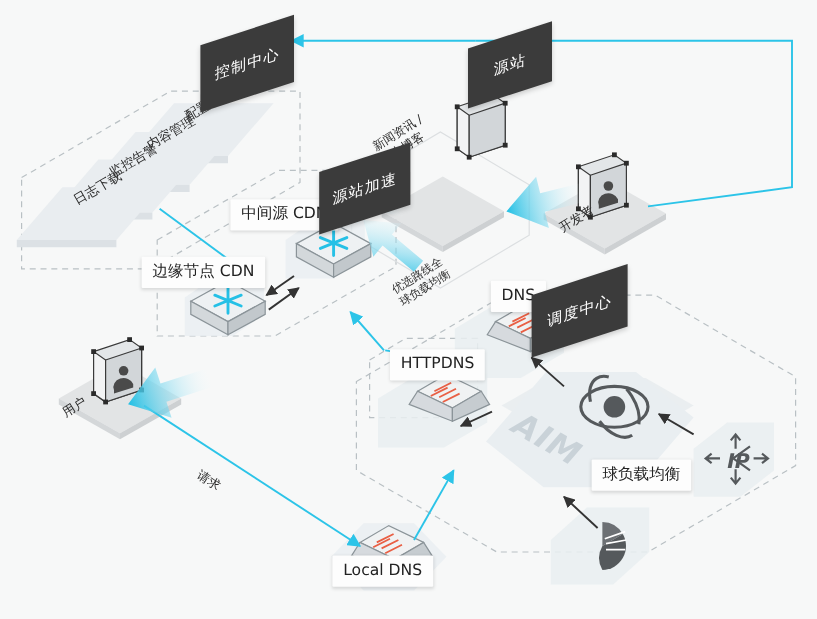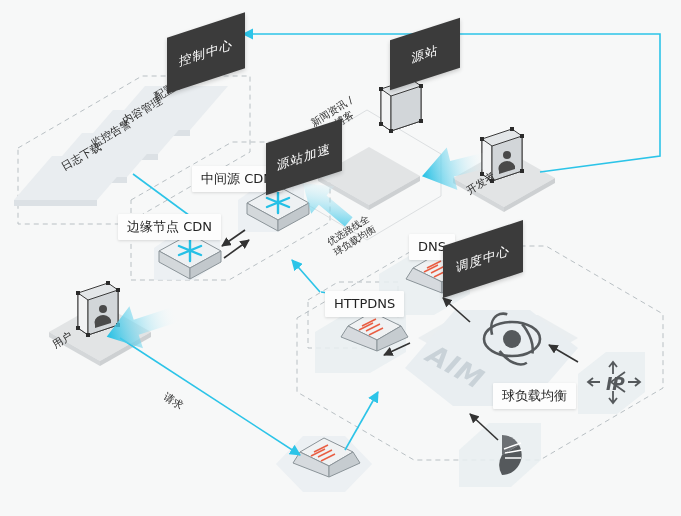--- a/index.html
+++ b/index.html
@@ -316,20 +316,21 @@
   <span>源站加速</span>
 </div>
 <div class="banner" style="left:443px;top:233px;width:80px;height:52px;">
   <span>调度中心</span>
 </div>
 
 <div class="callout" style="left:192px;top:166px;">中间源 CDN</div>
 <div class="callout" style="left:118px;top:214px;">边缘节点 CDN</div>
 <div class="callout" style="left:325px;top:291px;">HTTPDNS</div>
 <div class="callout" style="left:409px;top:234px;">DNS</div>
+<div class="callout" style="left:277px;top:463px;">Local DNS</div>
 <div class="callout" style="left:493px;top:383px;">球负载均衡</div>
 
 <div class="plain" style="left:152px;top:92px;transform:rotate(-30deg) skewX(0deg);transform-origin:left top;font-size:11px;">配置管理</div>
 <div class="plain" style="left:120px;top:116px;transform:rotate(-30deg);transform-origin:left top;font-size:11px;">内容管理</div>
 <div class="plain" style="left:89px;top:139px;transform:rotate(-30deg);transform-origin:left top;font-size:11px;">监控告警</div>
 <div class="plain" style="left:59px;top:162px;transform:rotate(-30deg);transform-origin:left top;font-size:11px;">日志下载</div>
 
 <div class="plain" style="left:309px;top:119px;transform:rotate(-32deg);transform-origin:left top;white-space:pre-line;font-size:10px;">新闻资讯 /
 个人博客</div>
 <div class="plain" style="left:464px;top:186px;transform:rotate(-32deg);transform-origin:left top;font-size:10.5px;">开发者</div>

